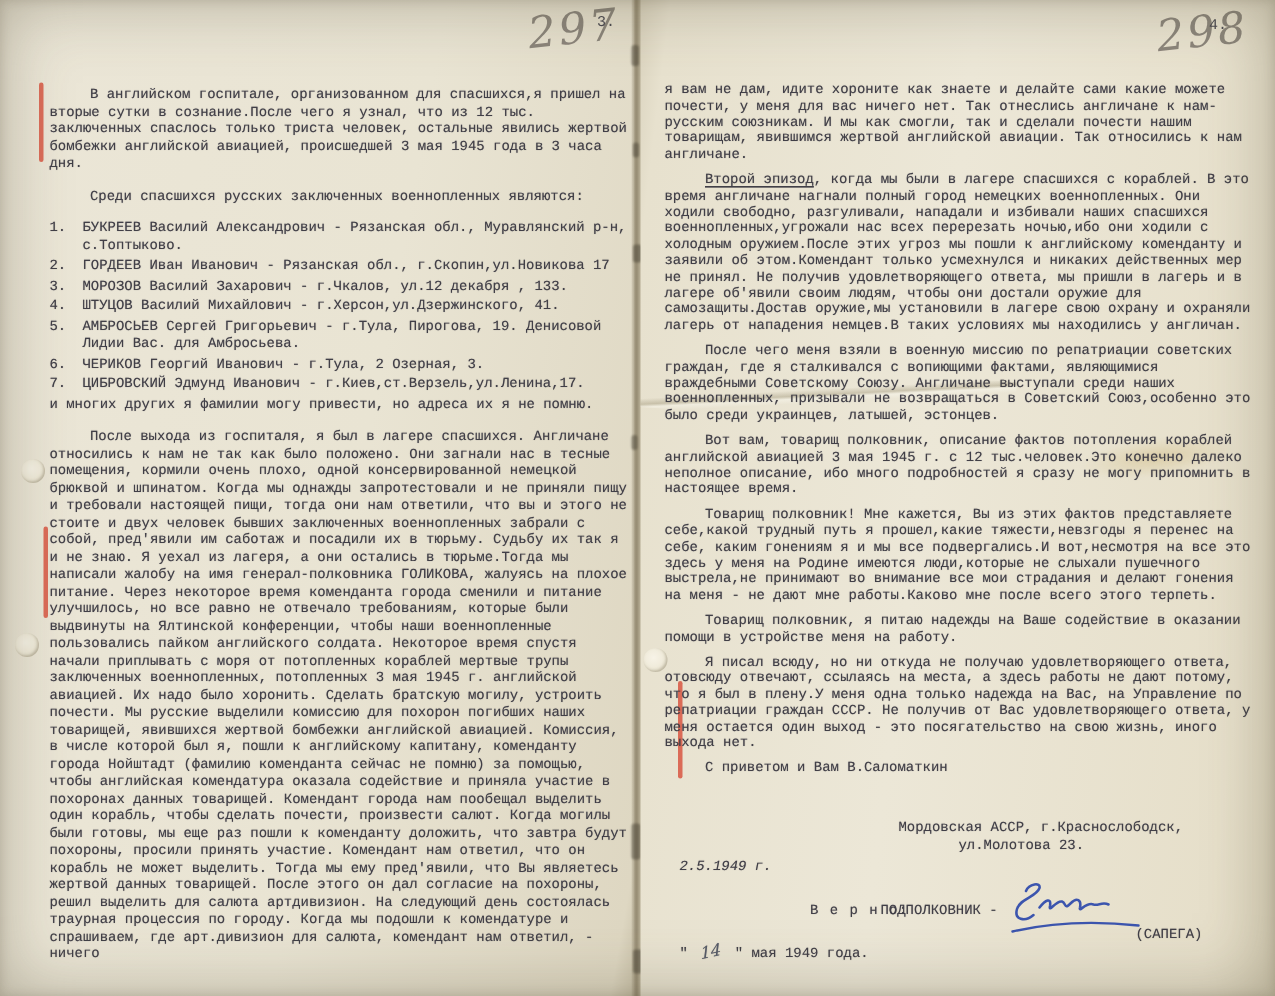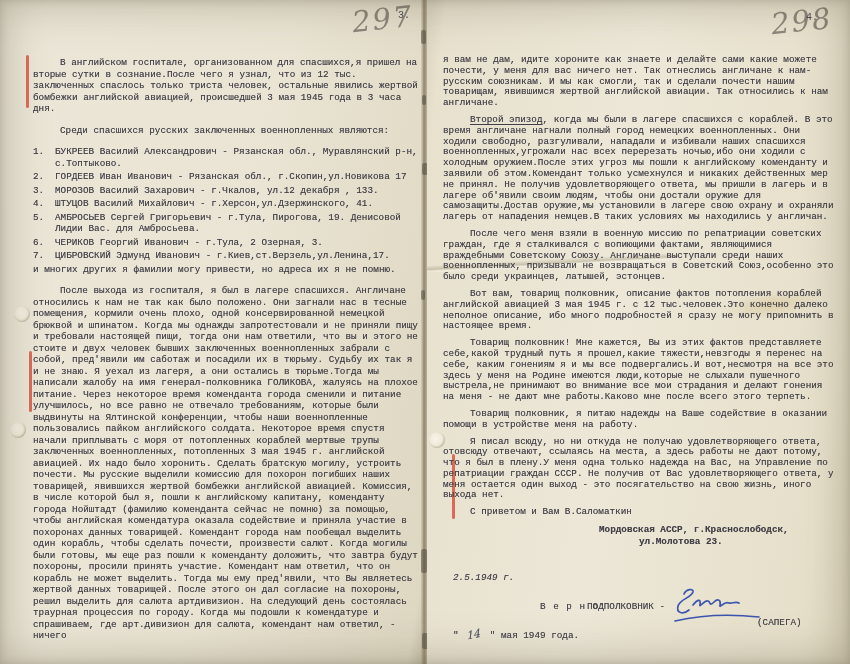--- a/index.html
+++ b/index.html
@@ -67,21 +67,21 @@
     pointer-events:none;
   }
   .smudge{
     position:absolute;left:292px;top:292px;width:104px;height:26px;transform:rotate(-7deg);
     background:radial-gradient(ellipse at center,rgba(193,162,82,.30),rgba(193,162,82,0) 70%);
     filter:blur(1px);pointer-events:none;
   }
 
   
   .sig-abs{position:absolute;font-size:9.3px;color:#413f47;text-shadow:0 0 .6px rgba(62,60,70,.5);}
-  .address{left:172px;top:524px;line-height:12px;font-weight:bold;}
+  .address{left:172px;top:546px;line-height:12px;}
   .address .l2{margin-left:40px;}
   .date1{left:26px;top:572px;font-style:italic;}
   .verno{left:83px;top:601px;letter-spacing:1px;margin-left:30px;}
   .rank{left:160px;top:601px;}
   .signature-wrap{position:absolute;left:246px;top:588px;width:96px;height:40px;}
   .sapega{left:330px;top:617px;}
   .date2{left:26px;top:628px;}
   .hand-day{
     display:inline-block;font-family:"DejaVu Serif",serif;font-style:italic;
     color:#565b68;transform:rotate(-12deg) skewX(-8deg);font-size:11px;padding:0 3px;

